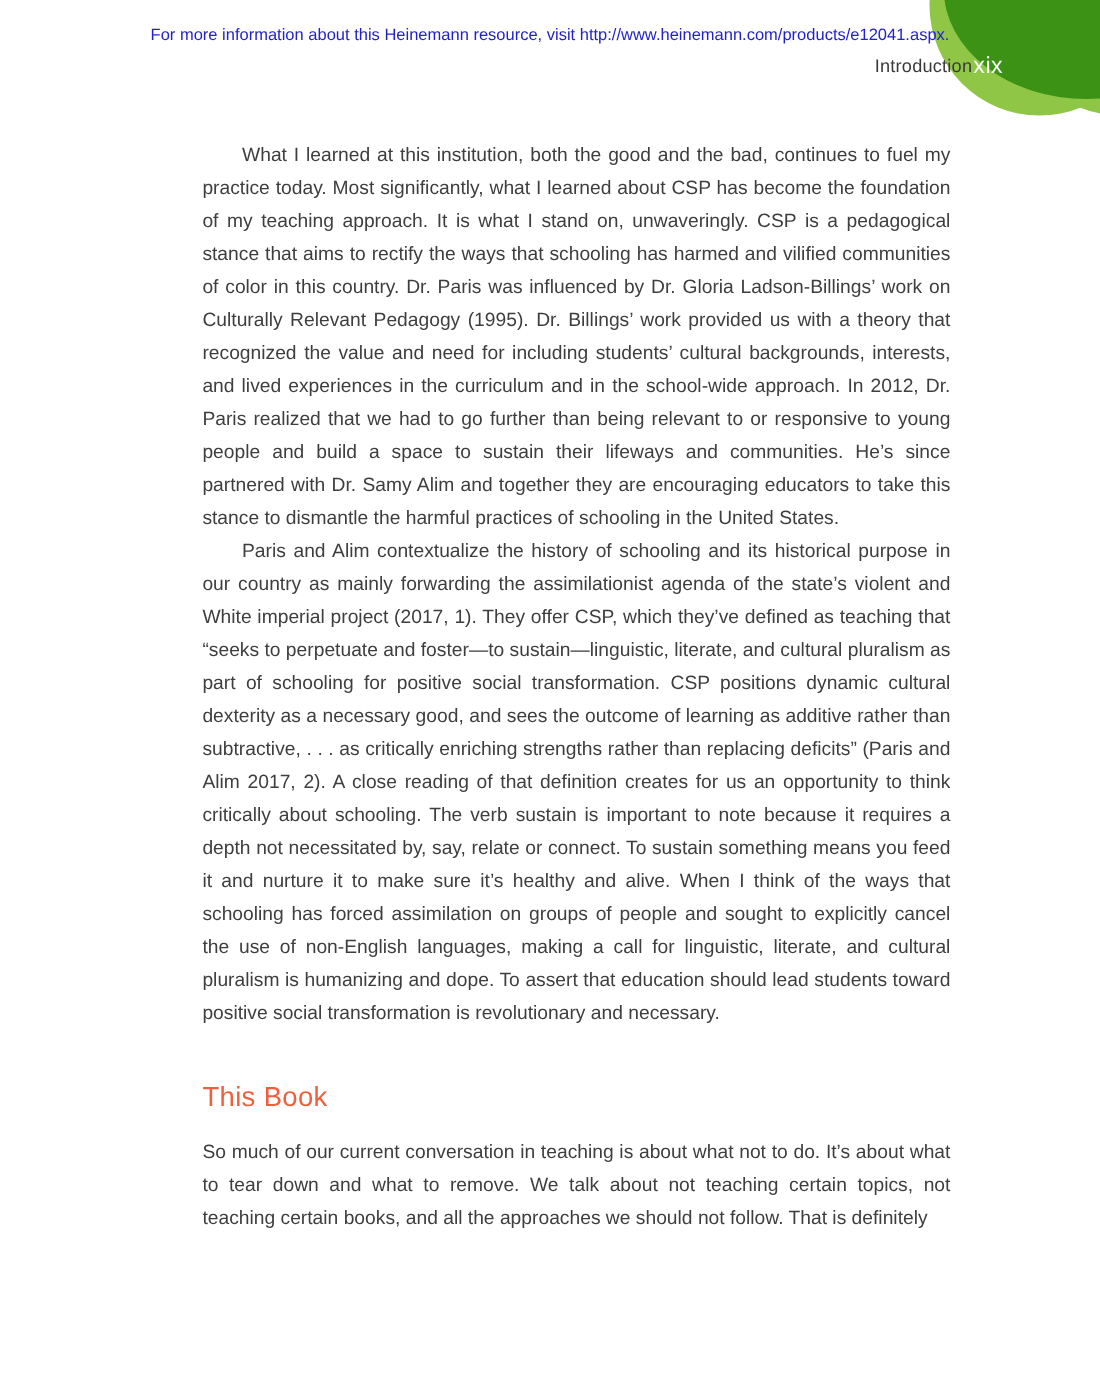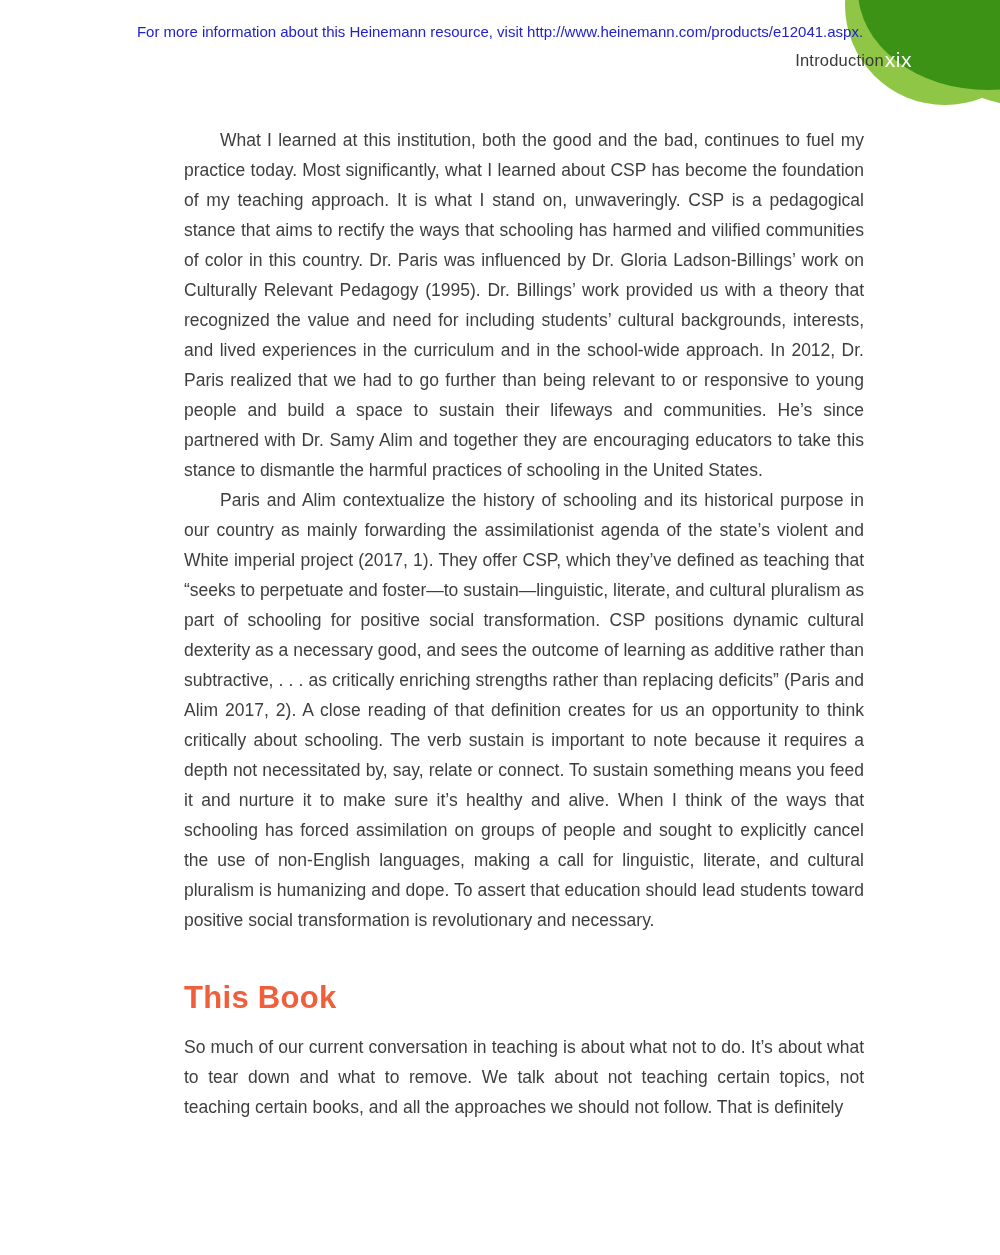--- a/index.html
+++ b/index.html
@@ -37,23 +37,23 @@
     font-size:17.5px;
     line-height:30px;
     color:#3e3e3e;
     text-align:justify;
   }
   .indent { text-indent:36px; }
   .em { }
 
   .section-heading {
     margin:44px 0 16px 0;
-    font-size:31px;
+    font-size:25px;
     line-height:37px;
-    font-weight:bold;
+    font-weight:normal;
     color:#ef5f3c;
     letter-spacing:0.3px;
   }
 </style>
 </head>
 <body>
 
 <div class="page">
 
   <div>

